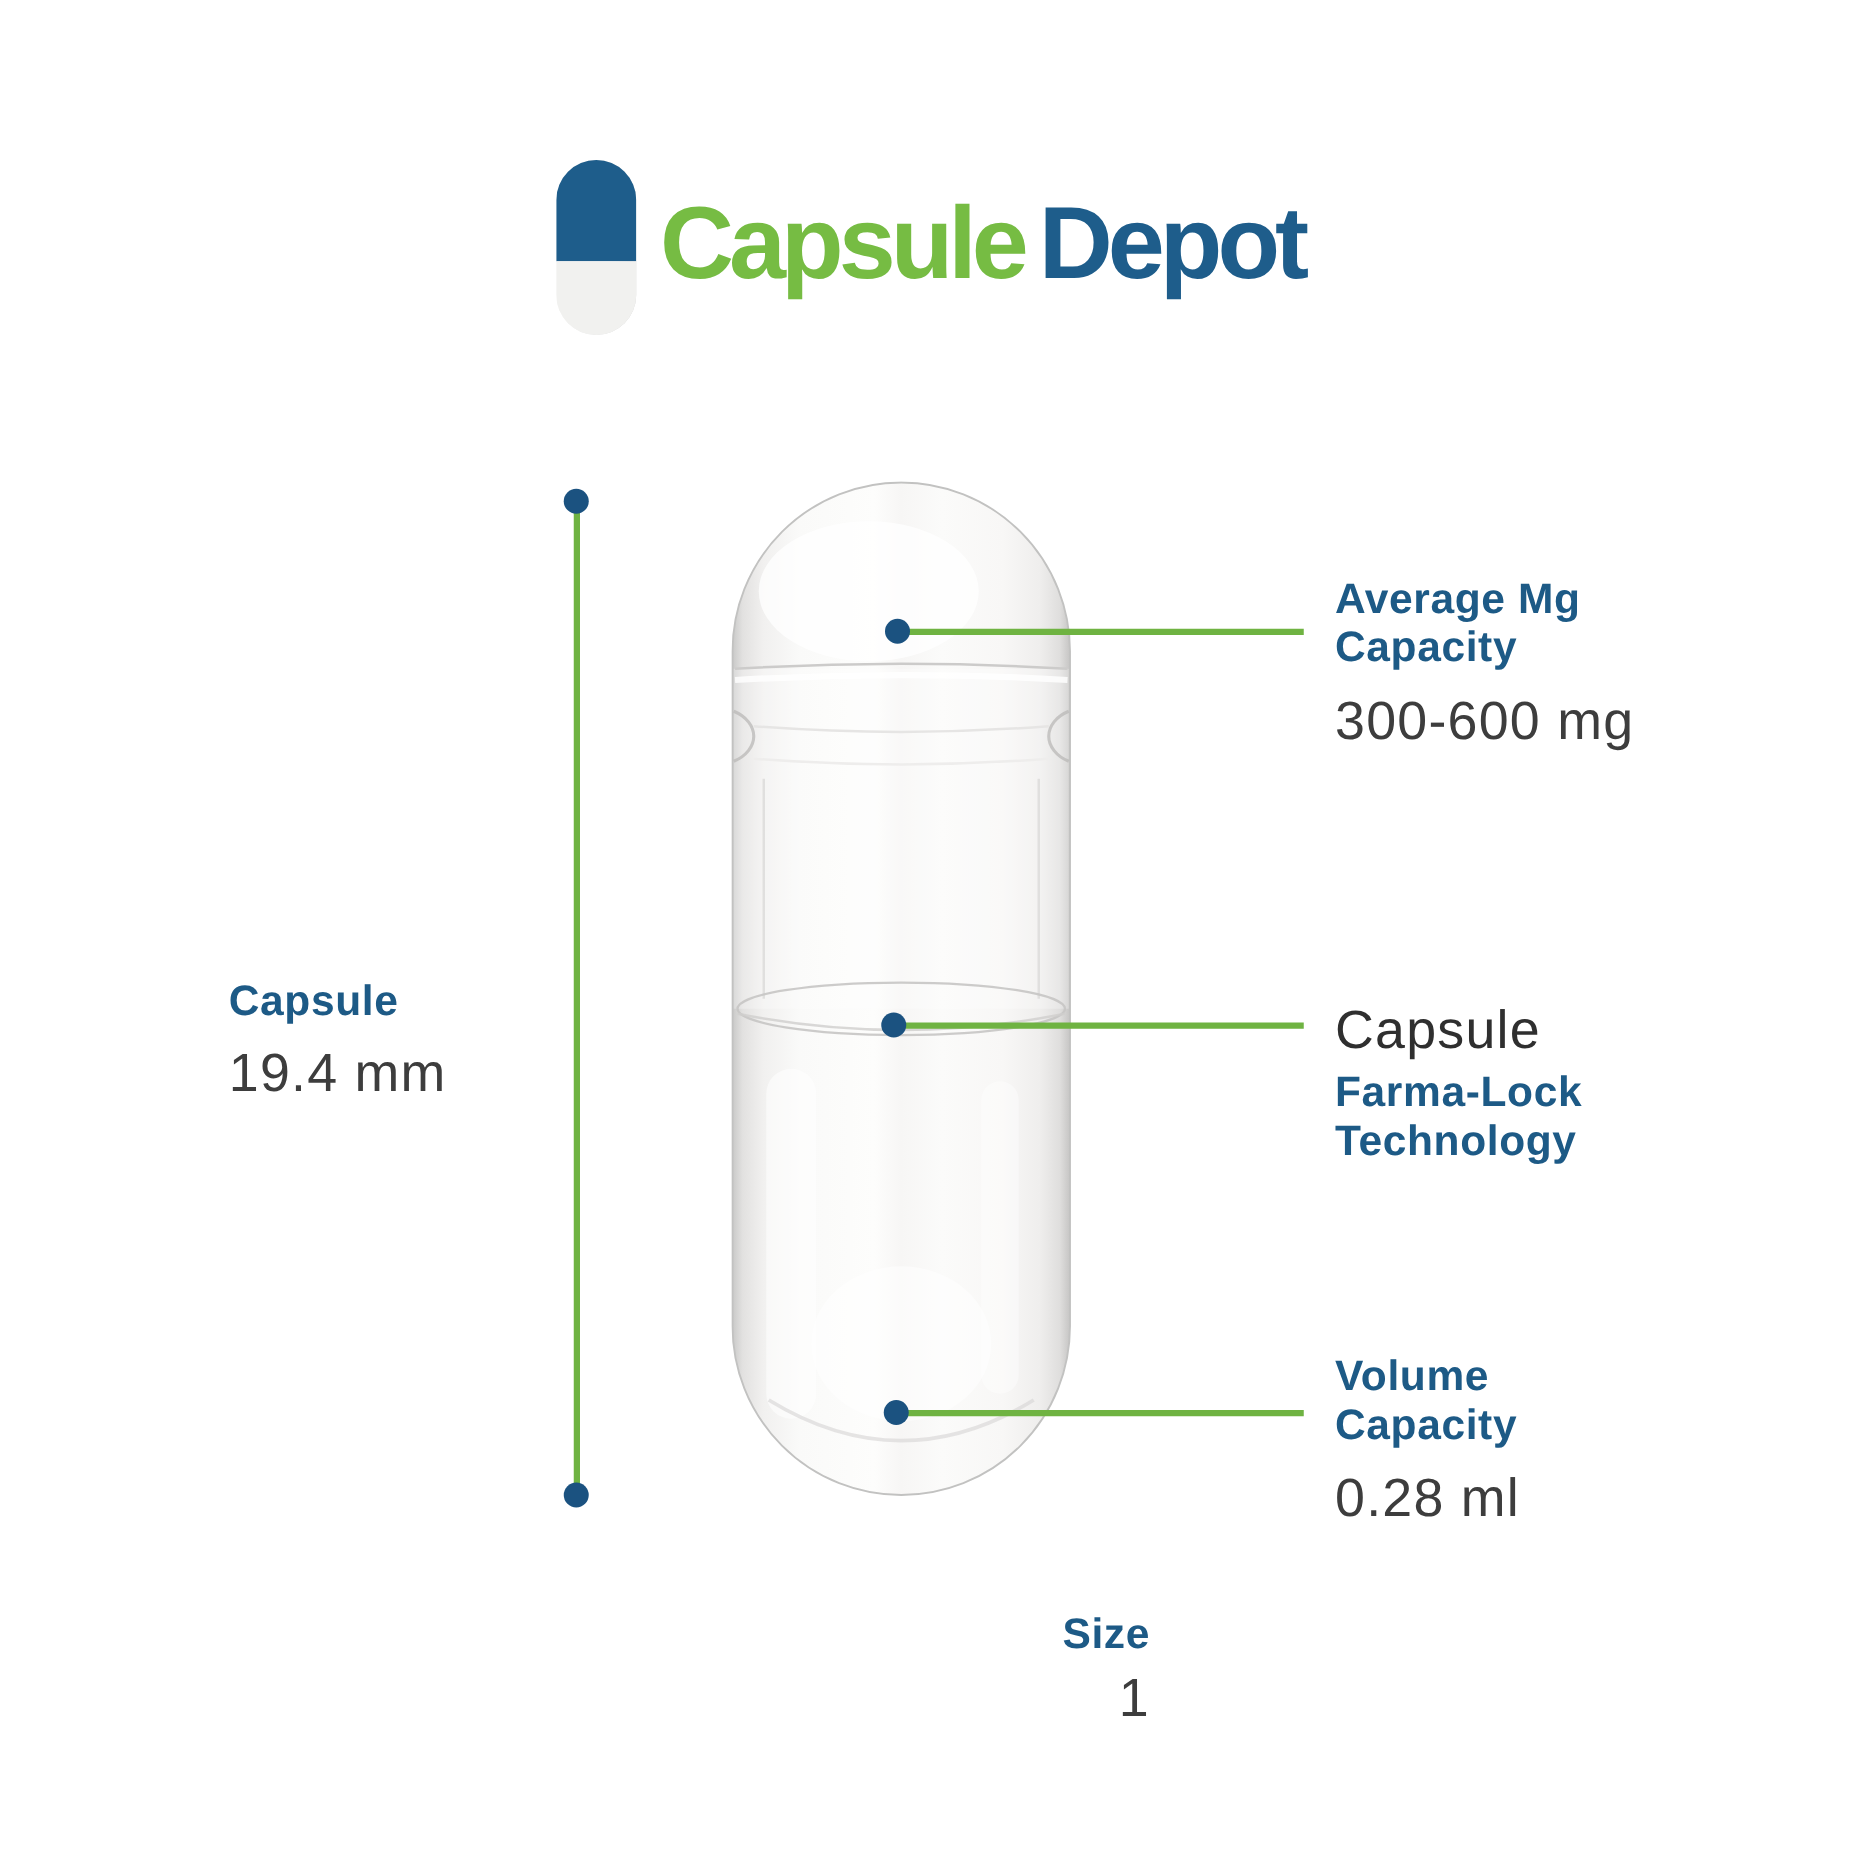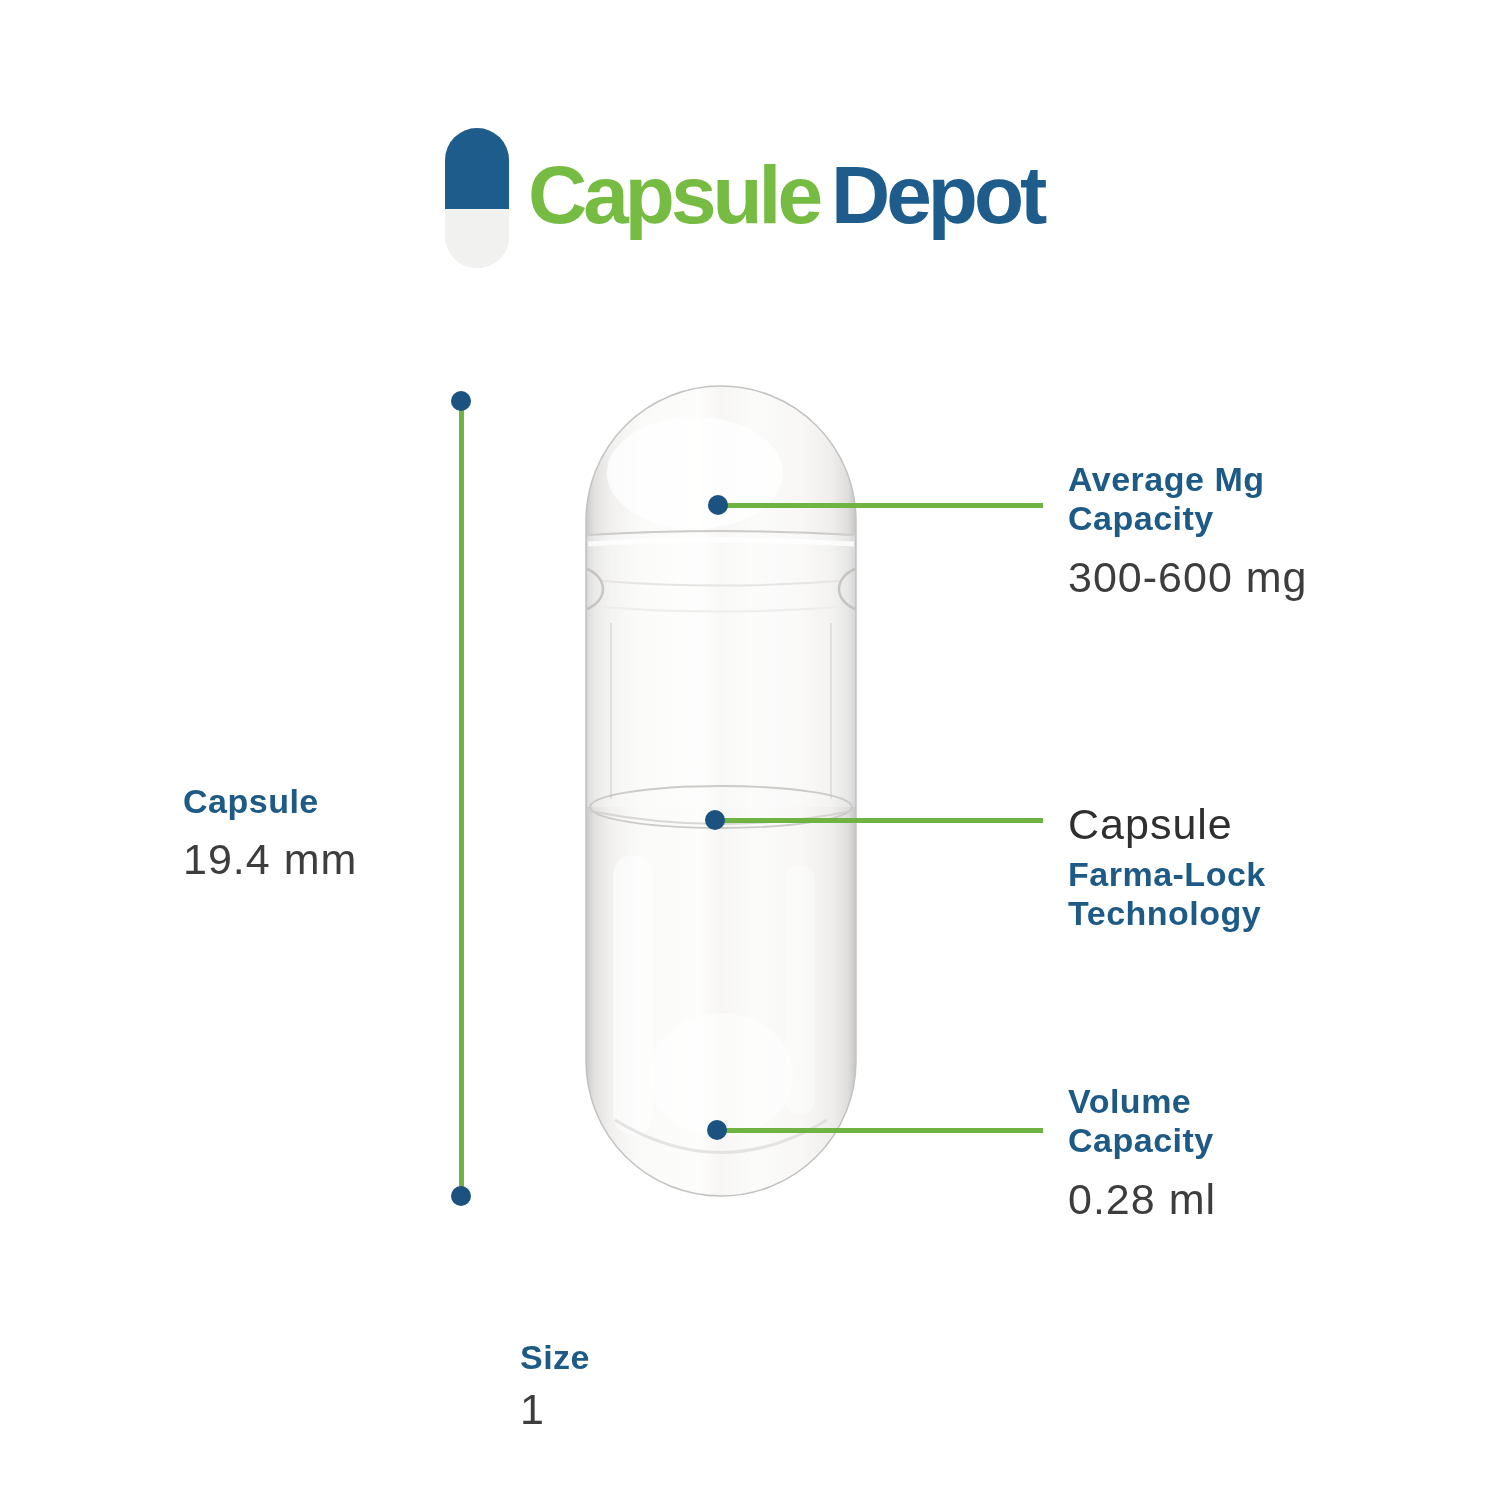--- a/index.html
+++ b/index.html
@@ -54,21 +54,21 @@
 
   
   .label-title{color:var(--blue);font-size:34px;font-weight:700;line-height:1.16;letter-spacing:.5px;}
   .label-value{color:var(--value_gray);font-size:43px;font-weight:300;letter-spacing:1px;margin-top:14px;}
   .label-prefix{color:var(--prefix_gray);font-size:43px;font-weight:300;letter-spacing:1px;margin-bottom:6px;}
 
   .block-left{position:absolute;left:183px;top:782px;}
   .block-top{position:absolute;left:1068px;top:460px;}
   .block-middle{position:absolute;left:1068px;top:800px;}
   .block-bottom{position:absolute;left:1068px;top:1082px;}
-  .block-size{position:absolute;left:520px;top:1338px;width:400px;text-align:left;}
+  .block-size{position:absolute;left:520px;top:1288px;width:400px;text-align:right;}
   .block-size .label-value{margin-top:8px;}
 </style>
 </head>
 <body>
 
 <div class="canvas">
 
   <div class="logo-icon">
     <div class="half-top"></div>
     <div class="half-bottom"></div>

